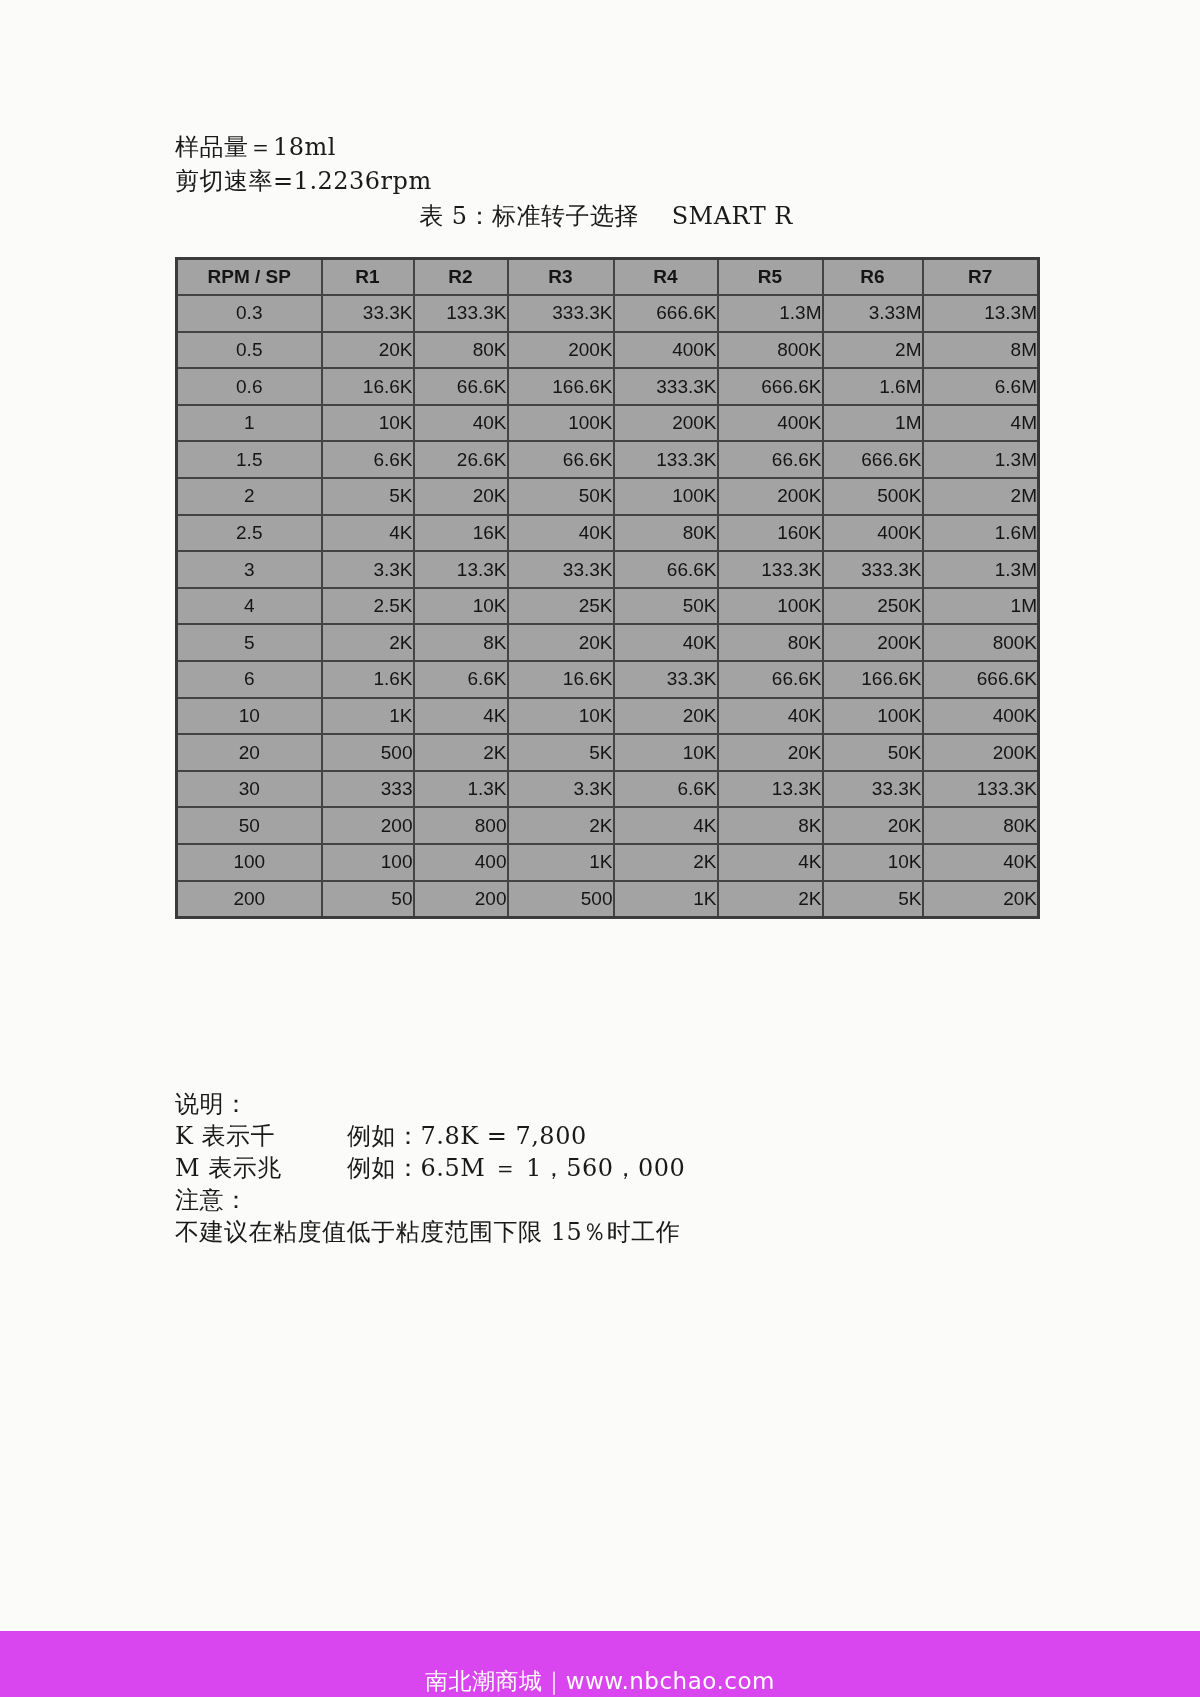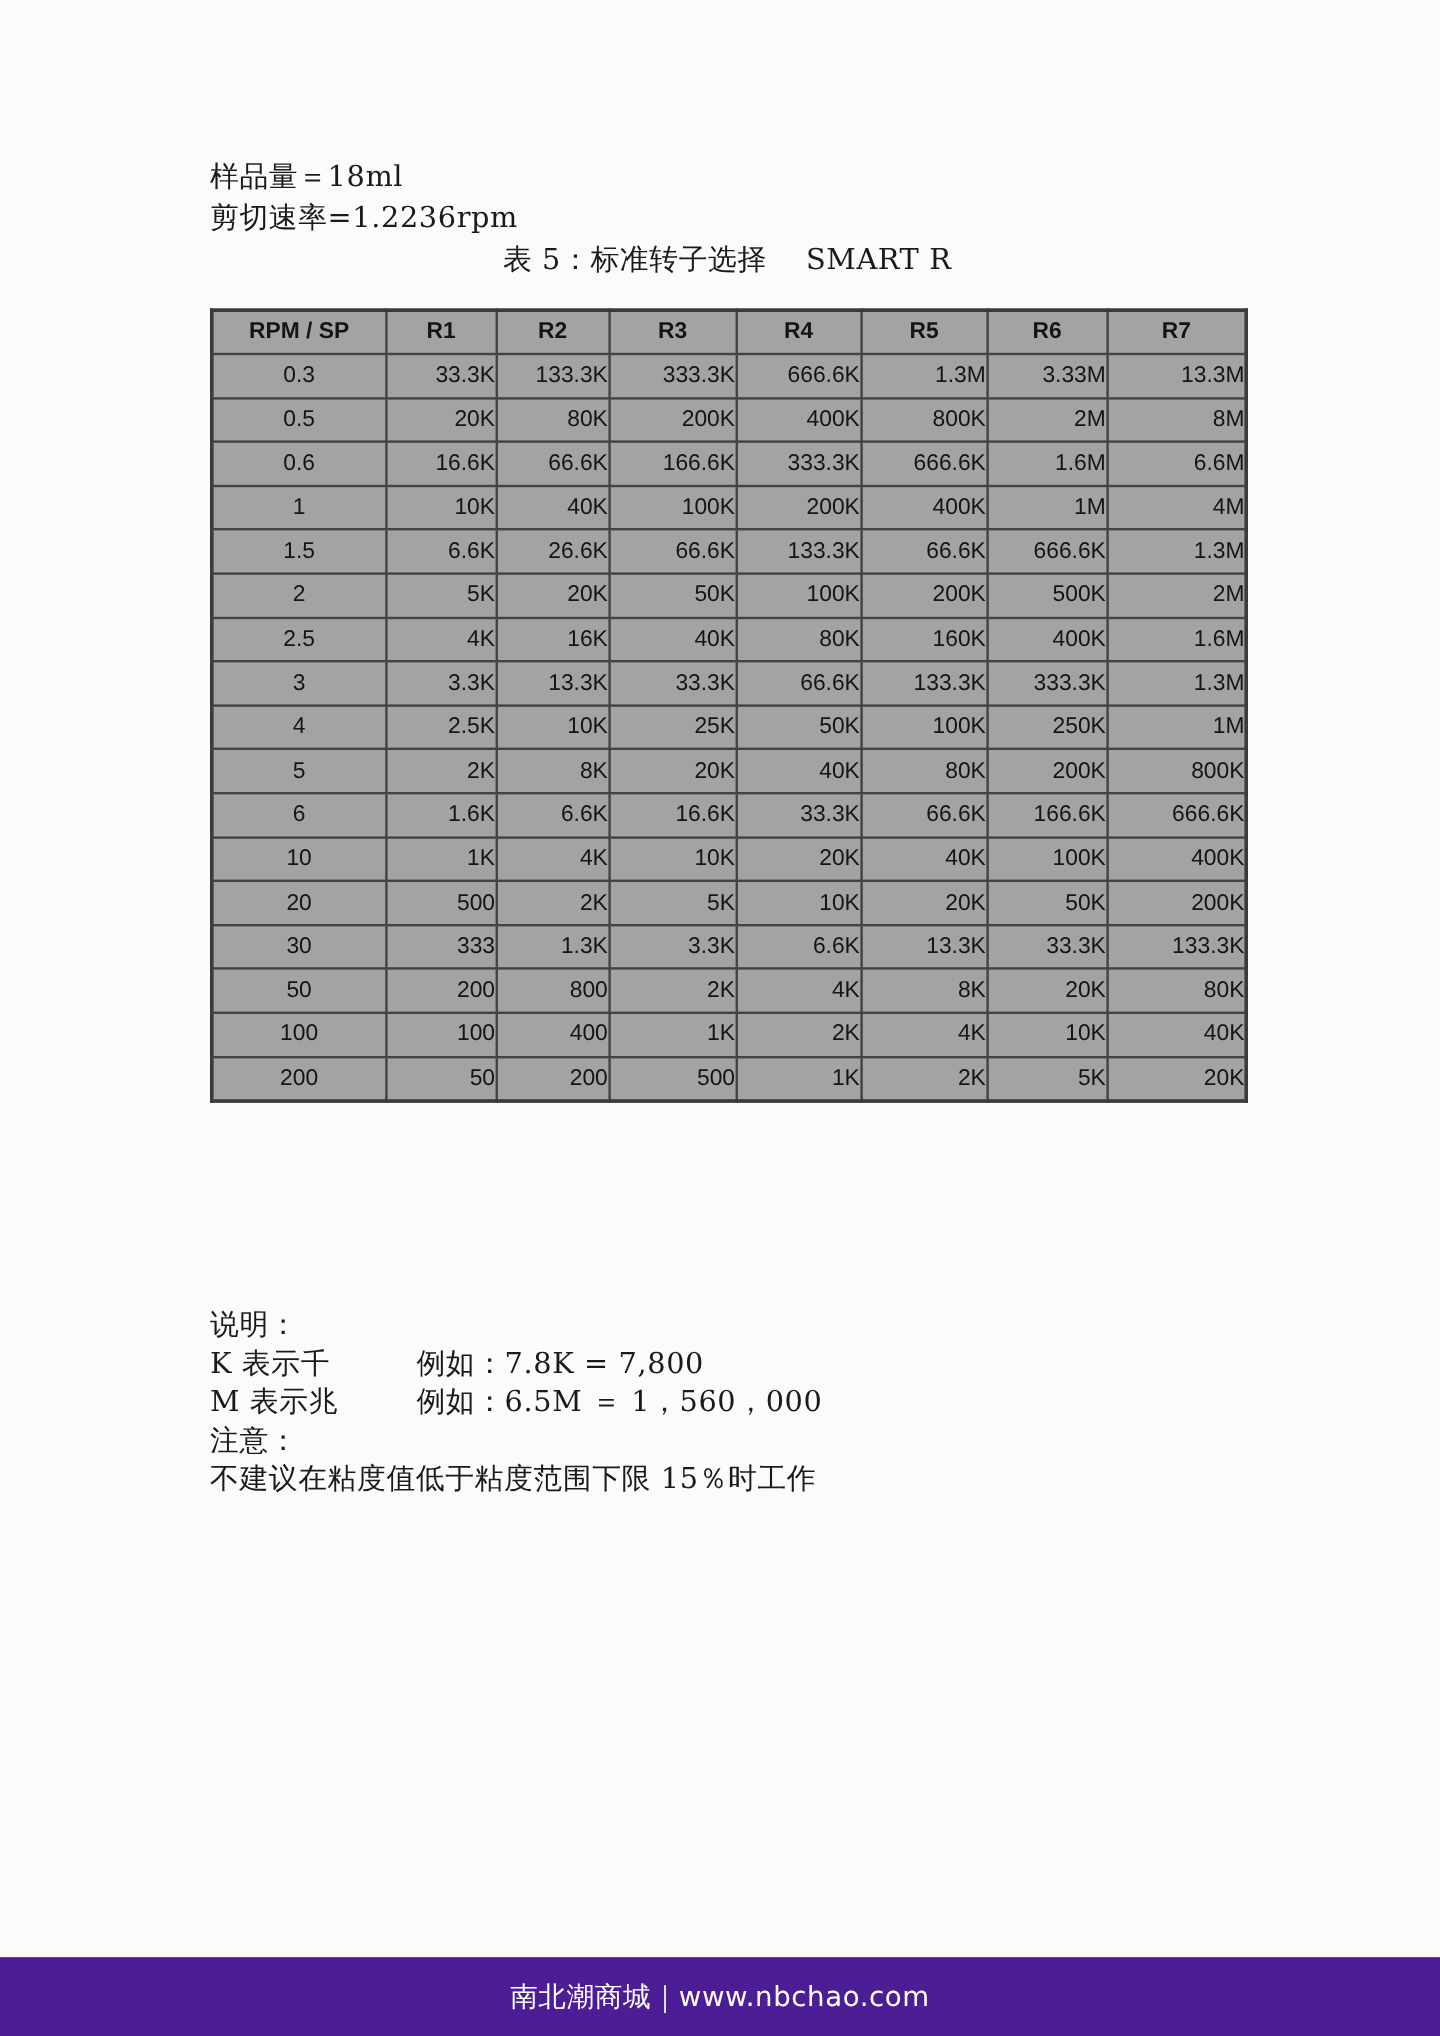--- a/index.html
+++ b/index.html
@@ -316,17 +316,17 @@
     <div class="note-line">
       <span class="note-label">K 表示千</span><span>例如：7.8K = 7,800</span>
     </div>
     <div class="note-line">
       <span class="note-label">M 表示兆</span><span>例如：6.5M ＝ 1，560，000</span>
     </div>
     <div class="note-line">注意：</div>
     <div class="note-line">不建议在粘度值低于粘度范围下限 15％时工作</div>
   </div>
 
-  <div class="footer-bar" style="background: #4c1d95;">
+  <div class="footer-bar" style="background: #d946ef; align-items: flex-end;">
     <span class="footer-text" style="color: rgb(255, 255, 255);">南北潮商城｜www.nbchao.com</span>
   </div>
 
 </div>
 
 </body></html>

